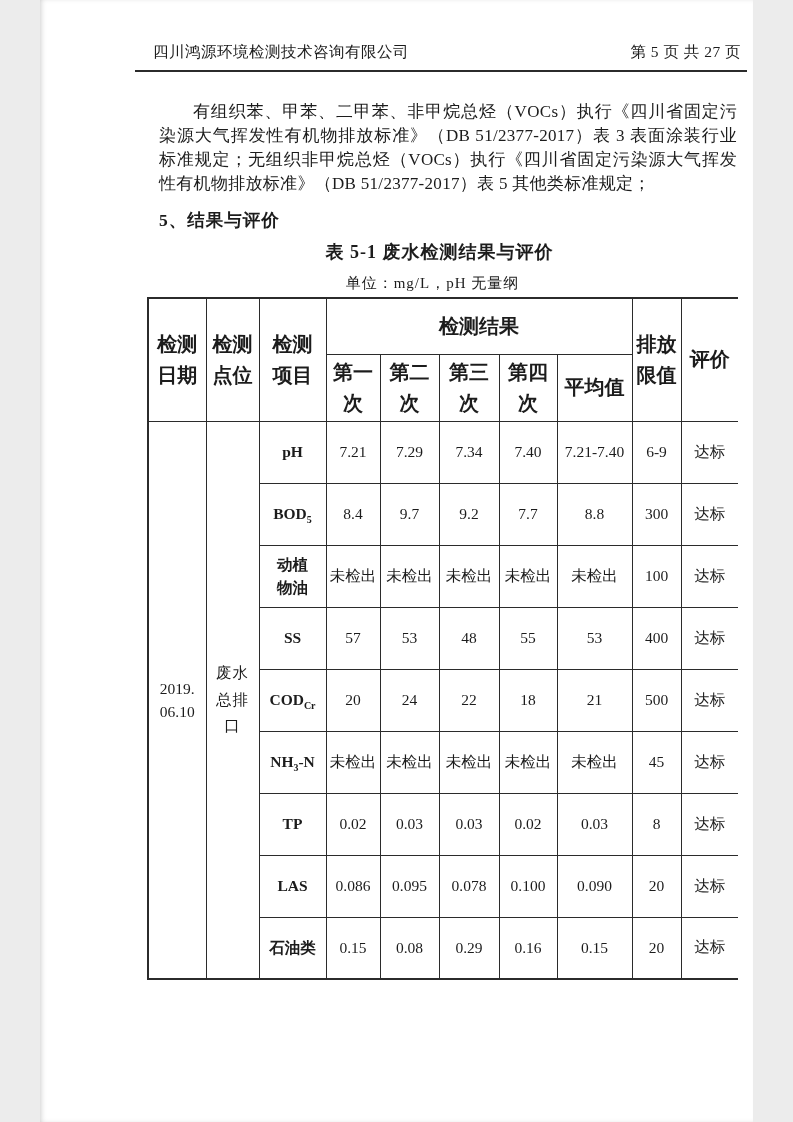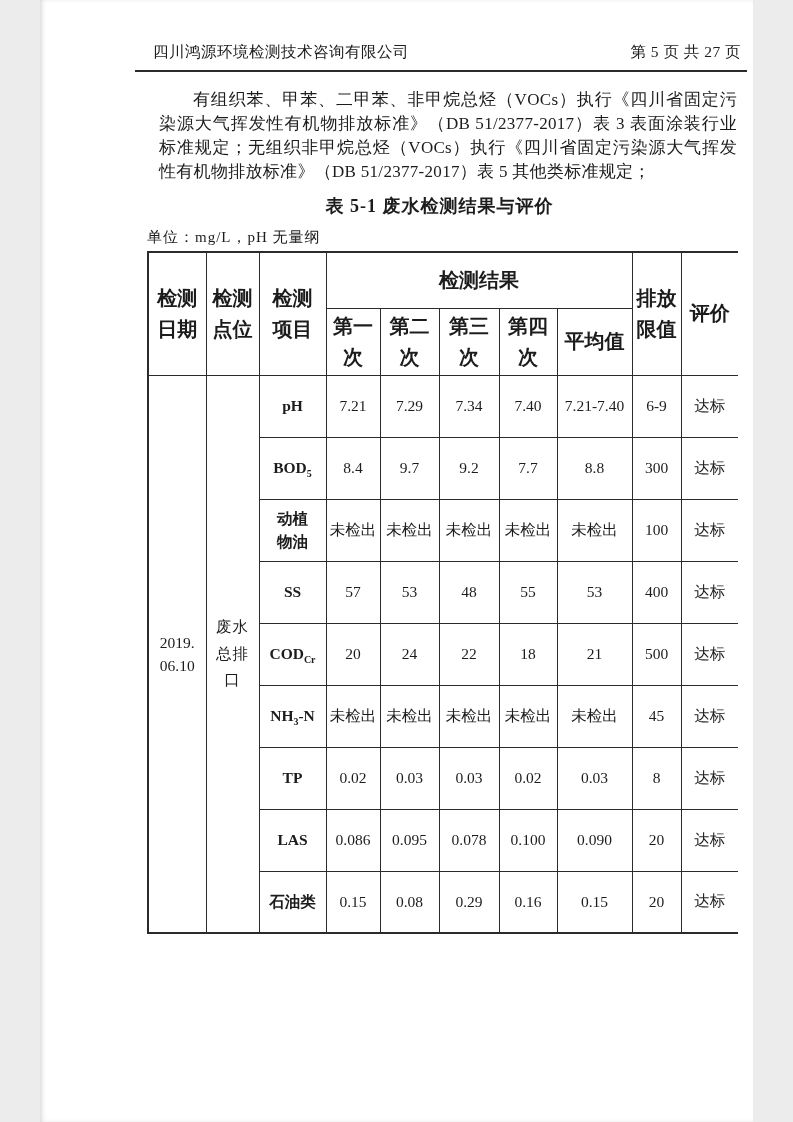--- a/index.html
+++ b/index.html
@@ -18,37 +18,37 @@
   .doc-header {
     position: absolute; top: 42px; left: 95px; width: 612px;
     border-bottom: 2px solid #2b2b2b;
     padding: 0 6px 7px 18px;
   }
   .doc-header-inner {
     display: flex; justify-content: space-between; align-items: baseline;
     font-size: 15.5px; letter-spacing: .5px;
   }
   
-  .content { position: absolute; top: 88px; left: 100px; width: 592px; padding-left: 7px; }
+  .content { position: absolute; top: 100px; left: 100px; width: 592px; padding-left: 7px; }
   .body-para {
     margin: 0 0 10px 12px; width: 578px;
     font-size: 17px; line-height: 24px;
     text-align: justify; text-indent: 2em;
     letter-spacing: .3px;
   }
   .section-heading {
     margin: 12px 0 8px 12px;
     font-size: 17.5px; font-weight: bold; letter-spacing: 1px;
   }
   .table-title {
     text-align: center; font-weight: bold;
     font-size: 18px; margin: 0 0 10px 0; letter-spacing: 1px;
   }
   .unit-note {
-    text-align: left; font-size: 15px;
+    text-align: center; font-size: 15px;
     margin: 0 14px 4px 0; letter-spacing: 1px;
   }
   
   table.results {
     width: 590px; table-layout: fixed;
     border-collapse: collapse;
     border-left: 2px solid #2b2b2b;
     border-top: 2px solid #2b2b2b;
     border-bottom: 2px solid #2b2b2b;
     border-right: none;
@@ -83,20 +83,21 @@
   <div class="doc-header">
     <div class="doc-header-inner">
       <span>四川鸿源环境检测技术咨询有限公司</span>
       <span>第 5 页 共 27 页</span>
     </div>
   </div>
 
   <div class="content">
     <p class="body-para">有组织苯、甲苯、二甲苯、非甲烷总烃（VOCs）执行《四川省固定污染源大气挥发性有机物排放标准》（DB 51/2377-2017）表 3 表面涂装行业标准规定；无组织非甲烷总烃（VOCs）执行《四川省固定污染源大气挥发性有机物排放标准》（DB 51/2377-2017）表 5 其他类标准规定；</p>
 
+    <h2 class="section-heading">5、结果与评价</h2>
     <div class="table-title">表 5-1  废水检测结果与评价</div>
     <div class="unit-note">单位：mg/L，pH 无量纲</div>
 
     <table class="results">
       <colgroup>
         <col style="width:58px">
           <col style="width:53px">
           <col style="width:67px">
         <col style="width:54px">
           <col style="width:59px">

